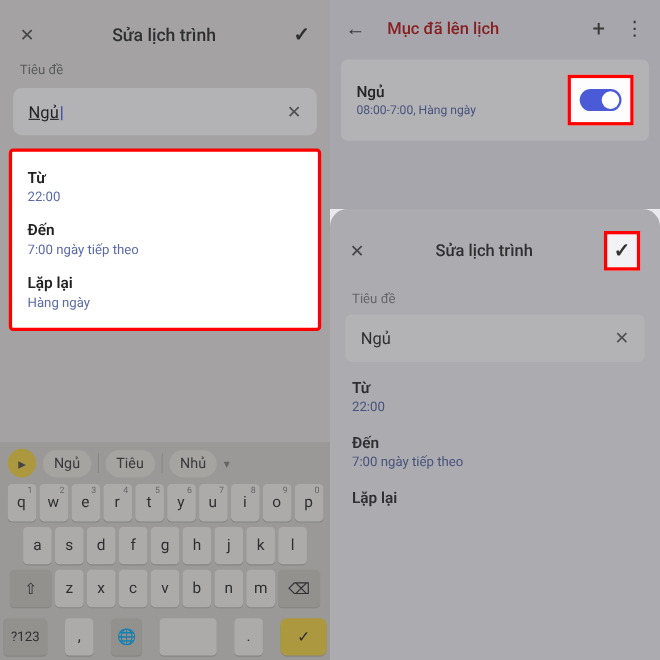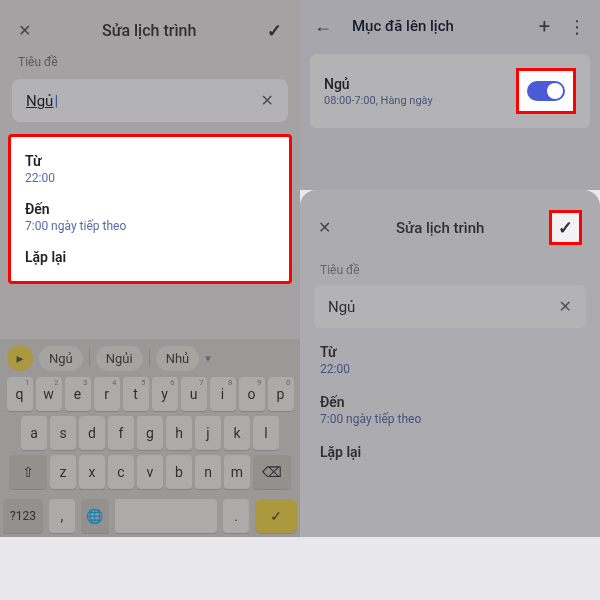--- a/index.html
+++ b/index.html
@@ -1,17 +1,17 @@
 <!DOCTYPE html>
 <html><head>
   <meta charset="utf-8">
   <style>
     * { margin: 0; padding: 0; box-sizing: border-box; font-family: -apple-system, BlinkMacSystemFont, 'Segoe UI', Roboto, sans-serif; }
     body { width: 600px; height: 600px; display: flex; background: #e8e8ec; overflow: hidden; }
-    .panel { width: 300px; height: 537px; position: relative; }
+    .panel { width: 300px; height: 600px; position: relative; }
     .panel-left { background: #e6e4e0; }
     .panel-right { background: #eaeaee; }
     .dimmed { position: absolute; inset: 0; background: rgba(40,40,50,0.35); pointer-events: none; }
     
     
     .l-header { display: flex; align-items: center; justify-content: space-between; padding: 20px 18px 14px; }
     .l-header .title { font-size: 16px; color: #333; font-weight: 500; }
     
     .l-tieu-de { padding: 0 18px 6px; font-size: 12px; color: #777; }
     
@@ -32,32 +32,32 @@
     .kb-sug { display: flex; align-items: center; gap: 6px; padding: 2px 4px 6px; }
     .kb-sug-chip { background: #e9e6dc; border-radius: 14px; padding: 5px 10px; font-size: 13px; color: #444; display:flex; align-items:center; justify-content:center; }
     .kb-sug-chip.circle { width: 26px; height: 26px; border-radius: 50%; background: #f1d548; padding: 0; font-size:14px; color:#555;}
     .kb-sug-divider { width:1px; height:18px; background:#bbb; }
     .kb-sug-caret { color:#888; font-size:11px; }
     .kb-rows { display: flex; flex-direction: column; gap: 5px; }
     .kb-row { display: flex; gap: 3px; justify-content: center; }
     .key { background: #f4f2ea; border-radius: 4px; width: 26px; height: 34px; display: flex; flex-direction: column; align-items: center; justify-content: center; font-size: 14px; color: #333; box-shadow: 0 1px 0 rgba(0,0,0,0.15); position:relative;}
     .key .sup { position:absolute; top:1px; right:3px; font-size:8px; color:#888;}
     .key.wide { width: 38px; background:#ccc9bf; }
-    .kb-bottom { display: flex; gap: 6px; margin-top:5px; align-items:stretch; }
+    .kb-bottom { display: flex; gap: 16px; margin-top:5px; align-items:stretch; }
     .key.num { width:40px; font-size:12px; background:#ccc9bf;}
     .key.comma{ width:26px;}
     .key.lang{ width:28px; background:#ccc9bf;}
     .key.space{ flex:1;}
     .key.dot{ width:26px;}
     .key.done{ width:42px; background:#f1d548; border-radius:6px;}
     
     
     .r-top-header { display:flex; align-items:center; justify-content:space-between; padding: 14px 14px 10px; }
     .r-top-header .left { display:flex; align-items:center; gap:20px; }
-    .r-top-header .title { font-size: 15px; font-weight:500; color:#0f172a; }
+    .r-top-header .title { font-size: 15px; font-weight:500; color:#b91c1c; }
     .r-top-header .right { display:flex; align-items:center; gap:18px; }
     
     .r-sched-card { margin: 6px 10px; background: #fdfdfd; border-radius: 6px; padding: 14px 14px; display:flex; align-items:center; justify-content:space-between; }
     .r-sched-text .name { font-size:14px; font-weight:500; color:#222; margin-bottom:2px;}
     .r-sched-text .sub { font-size:11px; color:#5a6aa6;}
     .toggle-wrap { border: 3px solid #ff0000; padding: 10px 8px; }
     .toggle { width:38px; height:20px; background:#4b5bd8; border-radius:12px; position:relative; }
     .toggle::after { content:""; position:absolute; right:2px; top:2px; width:16px; height:16px; background:#fff; border-radius:50%; }
     
     .r-sheet { position:absolute; left:0; right:0; bottom:0; top:190px; background:#f2f2f4; border-radius: 16px 16px 0 0; padding: 18px 0 0; }
@@ -101,29 +101,30 @@
     <div class="l-row">
       <div class="l-label">Từ</div>
       <div class="l-val">22:00</div>
     </div>
     <div class="l-row">
       <div class="l-label">Đến</div>
       <div class="l-val">7:00 ngày tiếp theo</div>
     </div>
     <div class="l-row">
       <div class="l-label">Lặp lại</div>
+      <div class="l-val">Hàng ngày</div>
     </div>
   </div>
 
   <div class="kb">
     <div class="kb-sug">
       <div class="kb-sug-chip circle">▸</div>
       <div class="kb-sug-chip">Ngủ</div>
       <div class="kb-sug-divider"></div>
-      <div class="kb-sug-chip">Ngủi</div>
+      <div class="kb-sug-chip">Tiêu</div>
       <div class="kb-sug-divider"></div>
       <div class="kb-sug-chip">Nhủ</div>
       <div class="kb-sug-caret">▾</div>
     </div>
     <div class="kb-rows">
       <div class="kb-row" id="kb-r1">
           <div class="key">q<span class="sup">1</span></div>
           <div class="key">w<span class="sup">2</span></div>
           <div class="key">e<span class="sup">3</span></div>
           <div class="key">r<span class="sup">4</span></div>

